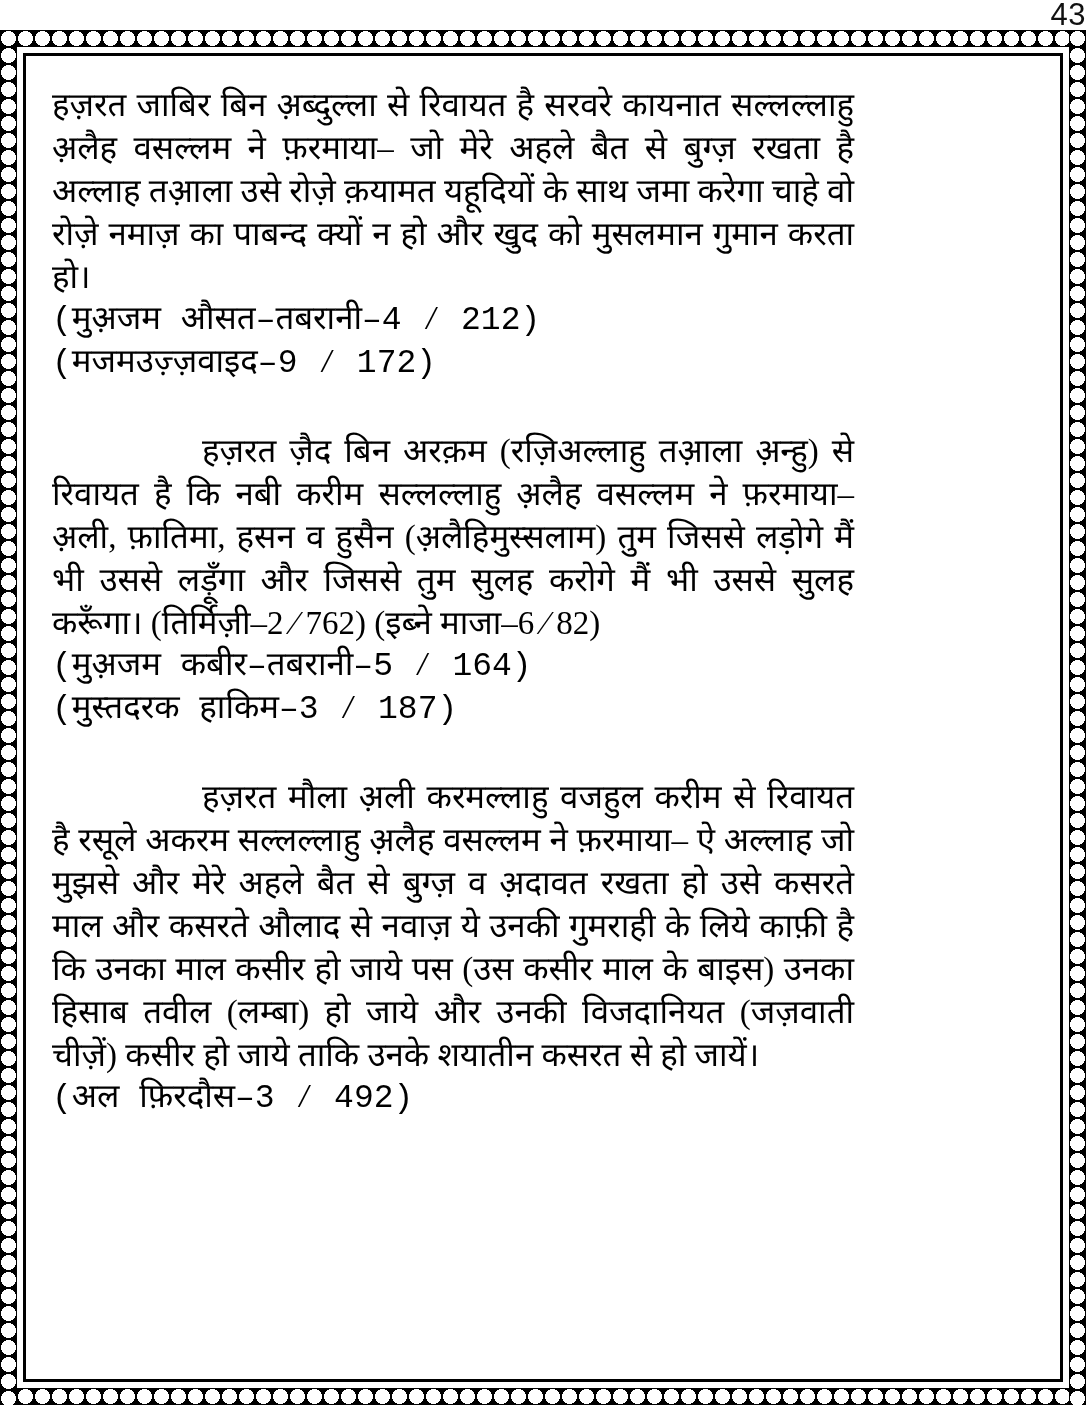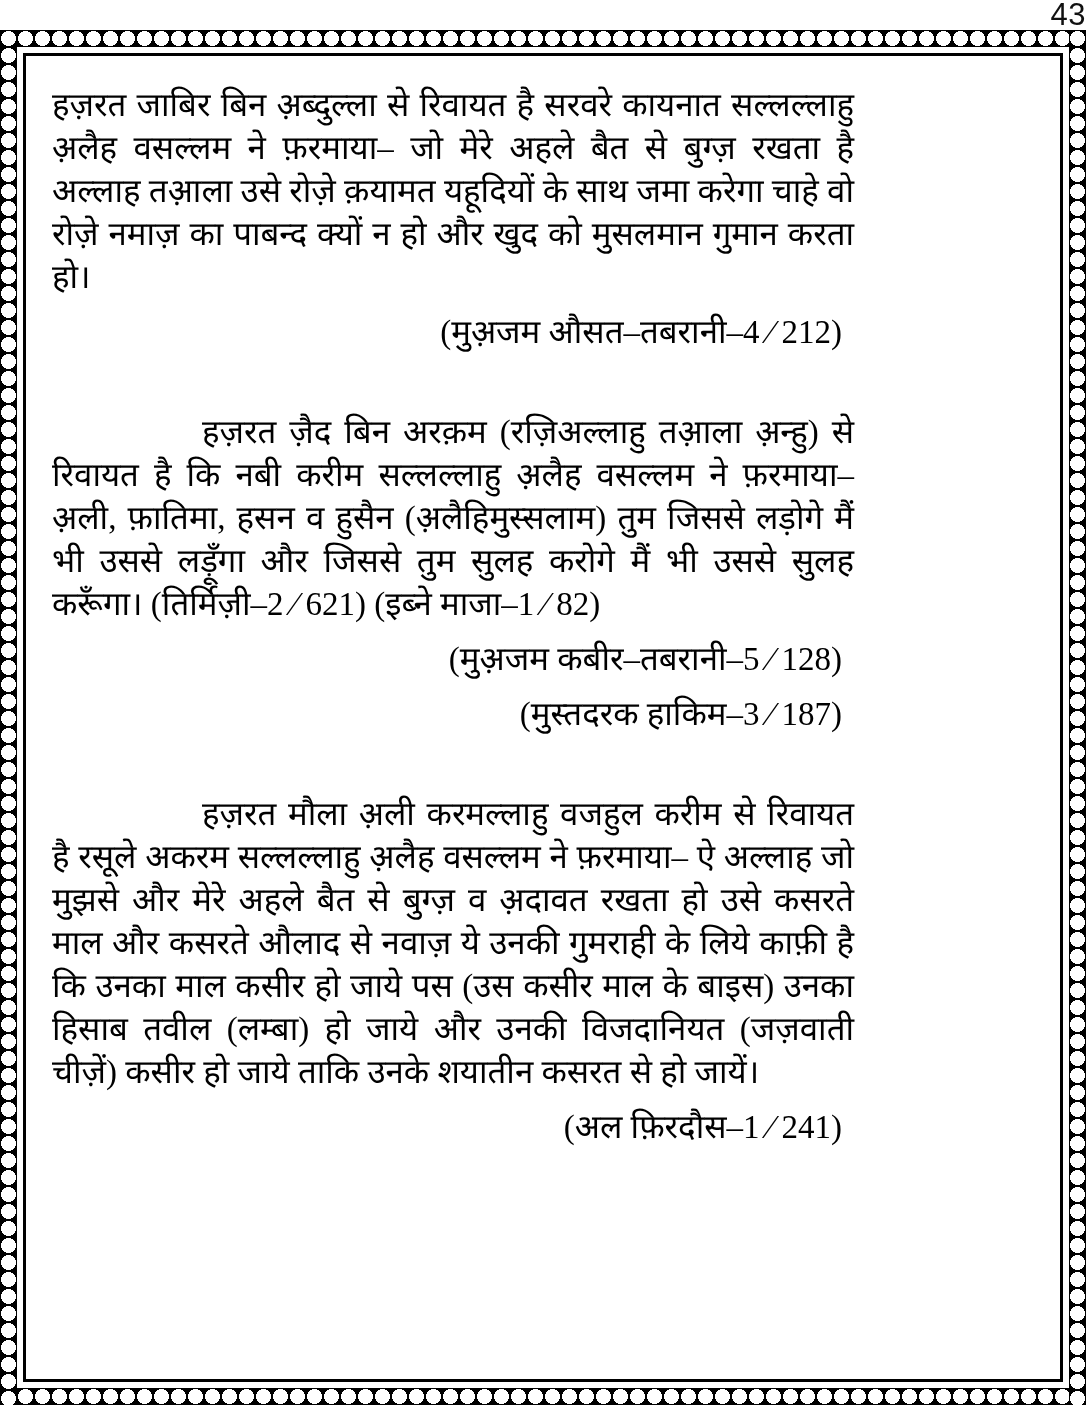--- a/index.html
+++ b/index.html
@@ -115,26 +115,26 @@
     text-align: justify;
     margin: 0;
   }
   .para.indented {
     text-indent: 150px;
   }
   .para-gap {
     height: 45px;
   }
   .citation {
-    font-family: Liberation Serif, serif;
+    font-family: Liberation Mono, monospace;
     font-size: 33px;
     line-height: 43px;
     color: #000000;
-    text-align: right;
-    margin: 12px;
+    text-align: left;
+    margin: 0;
     white-space: nowrap;
   }
 </style>
 </head>
 <body>
 
 <div class="page-number-bar">
   <div class="page-number">43</div>
 </div>
 
@@ -443,26 +443,27 @@
       <span class="star">✶</span>
       <span class="star">✶</span>
     </div>
 
   <div class="inner-rule"></div>
 
   <div class="content">
 
     <p class="para">हज़रत जाबिर बिन अ़ब्दुल्ला से रिवायत है सरवरे कायनात सल्लल्लाहु अ़लैह वसल्लम ने फ़रमाया– जो मेरे अहले बैत से बुग्ज़ रखता है अल्लाह तअ़ाला उसे रोज़े क़यामत यहूदियों के साथ जमा करेगा चाहे वो रोज़े नमाज़ का पाबन्द क्यों न हो और खुद को मुसलमान गुमान करता हो।</p>
     <p class="citation">(मुअ़जम औसत–तबरानी–4 ⁄ 212)</p>
+    <p class="citation">(मजमउज़्ज़वाइद–9 ⁄ 172)</p>
 
     <div class="para-gap"></div>
 
-    <p class="para indented">हज़रत ज़ैद बिन अरक़म (रज़िअल्लाहु तअ़ाला अ़न्हु) से रिवायत है कि नबी करीम सल्लल्लाहु अ़लैह वसल्लम ने फ़रमाया– अ़ली, फ़ातिमा, हसन व हुसैन (अ़लैहिमुस्सलाम) तुम जिससे लड़ोगे मैं भी उससे लड़ूँगा और जिससे तुम सुलह करोगे मैं भी उससे सुलह करूँगा। (तिर्मिज़ी–2 ⁄ 621) (इब्ने माजा–1 ⁄ 82)</p>
-    <p class="citation">(मुअ़जम कबीर–तबरानी–5 ⁄ 128)</p>
+    <p class="para indented">हज़रत ज़ैद बिन अरक़म (रज़िअल्लाहु तअ़ाला अ़न्हु) से रिवायत है कि नबी करीम सल्लल्लाहु अ़लैह वसल्लम ने फ़रमाया– अ़ली, फ़ातिमा, हसन व हुसैन (अ़लैहिमुस्सलाम) तुम जिससे लड़ोगे मैं भी उससे लड़ूँगा और जिससे तुम सुलह करोगे मैं भी उससे सुलह करूँगा। (तिर्मिज़ी–2 ⁄ 762) (इब्ने माजा–6 ⁄ 82)</p>
+    <p class="citation">(मुअ़जम कबीर–तबरानी–5 ⁄ 164)</p>
     <p class="citation">(मुस्तदरक हाकिम–3 ⁄ 187)</p>
 
     <div class="para-gap"></div>
 
     <p class="para indented">हज़रत मौला अ़ली करमल्लाहु वजहुल करीम से रिवायत है रसूले अकरम सल्लल्लाहु अ़लैह वसल्लम ने फ़रमाया– ऐ अल्लाह जो मुझसे और मेरे अहले बैत से बुग्ज़ व अ़दावत रखता हो उसे कसरते माल और कसरते औलाद से नवाज़ ये उनकी गुमराही के लिये काफ़ी है कि उनका माल कसीर हो जाये पस (उस कसीर माल के बाइस) उनका हिसाब तवील (लम्बा) हो जाये और उनकी विजदानियत (जज़वाती चीज़ें) कसीर हो जाये ताकि उनके शयातीन कसरत से हो जायें।</p>
-    <p class="citation">(अल फ़िरदौस–1 ⁄ 241)</p>
+    <p class="citation">(अल फ़िरदौस–3 ⁄ 492)</p>
 
   </div>
 </div>
 
 </body></html>

